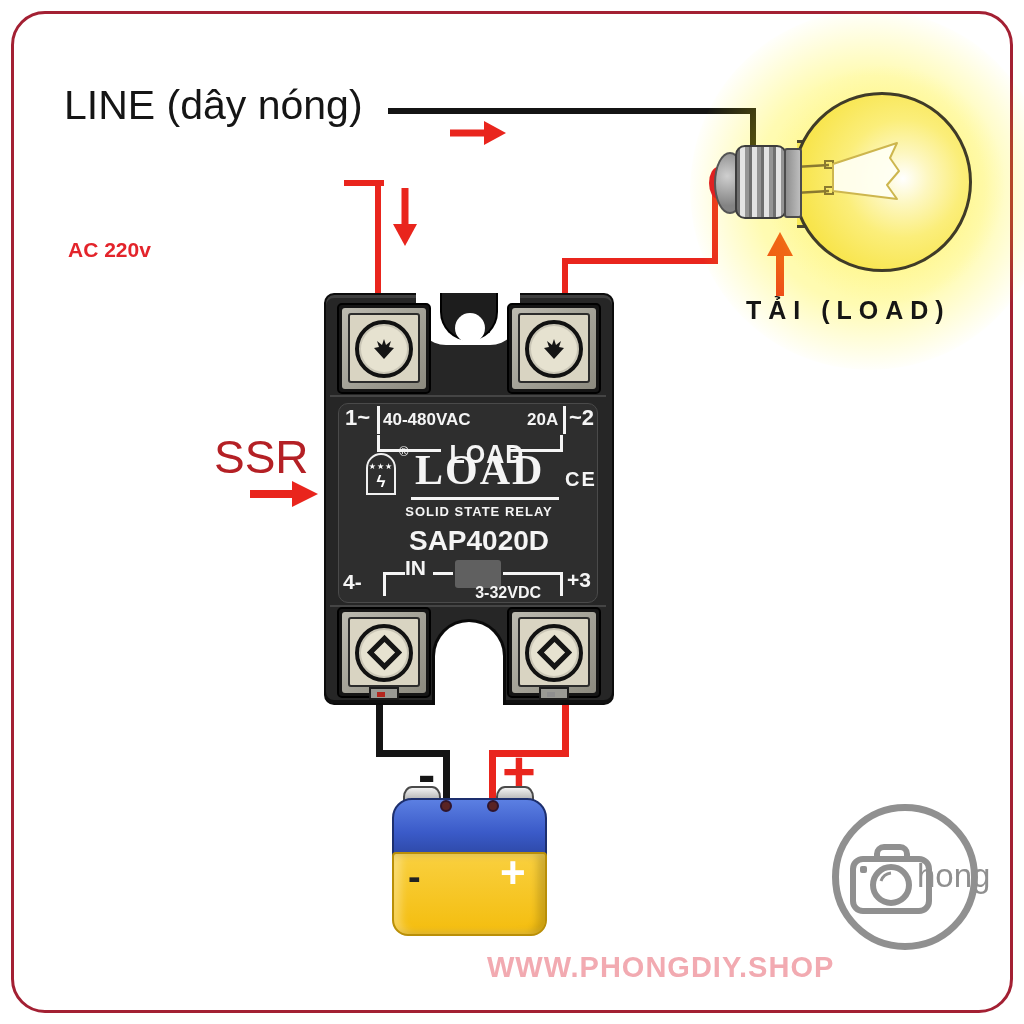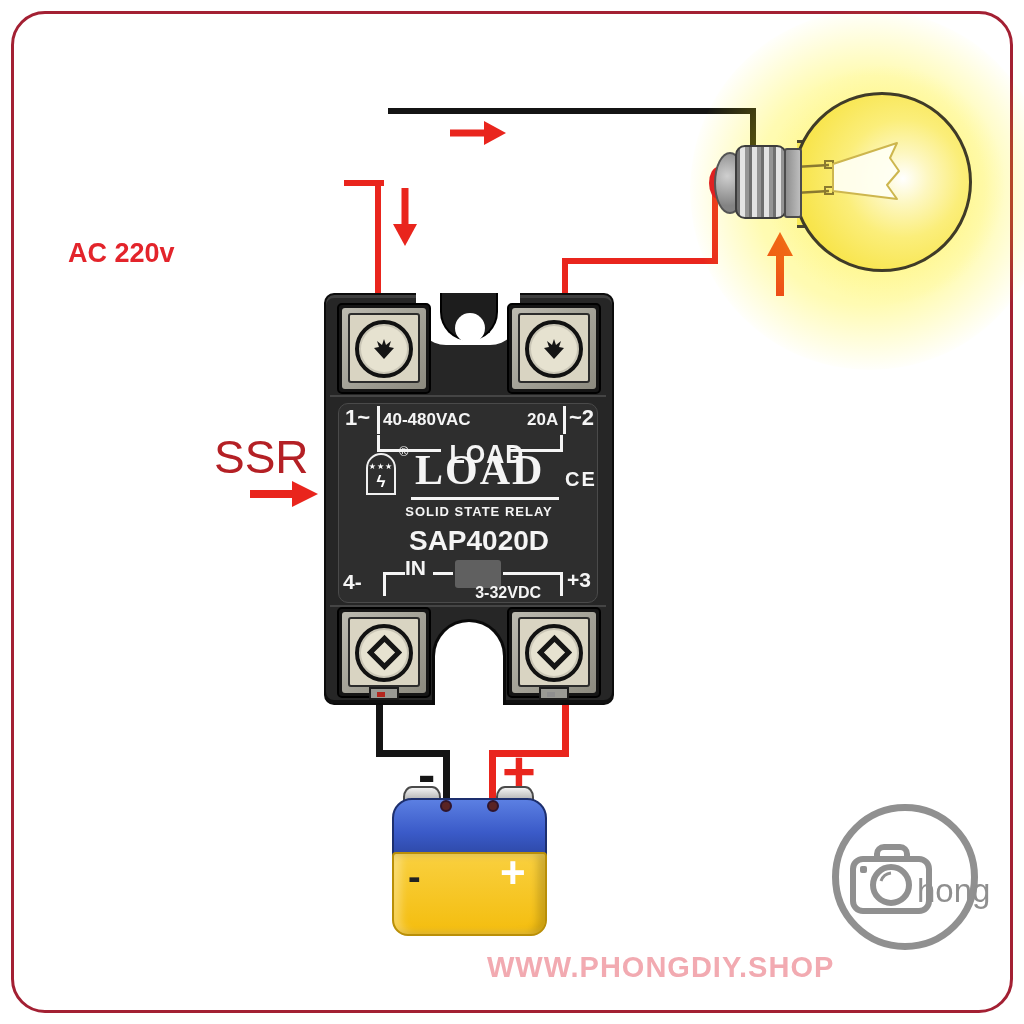--- a/index.html
+++ b/index.html
@@ -11,21 +11,21 @@
   .wire.black{background:#141414;}
 
   
   #frame{position:absolute;left:11px;top:11px;right:11px;bottom:11px;
          border:3px solid #a32033;border-radius:34px;}
 
   
   .lbl{position:absolute;color:#151515;white-space:nowrap;}
   #lbl-line{left:64px;top:82px;font-size:41px;}
   #lbl-n{left:64px;top:162px;font-size:41px;}
-  #lbl-ac{left:68px;top:238px;font-size:27px;font-weight:800;color:#e3242b;}
+  #lbl-ac{left:68px;top:238px;font-size:21px;font-weight:800;color:#e3242b;}
   #lbl-ssr{left:214px;top:430px;font-size:46px;color:#b42025;}
   #lbl-tai{left:746px;top:296px;font-size:25px;font-weight:900;letter-spacing:7px;}
 
   
   #relay{position:absolute;left:324px;top:293px;width:290px;height:412px;}
   #relay-body{position:absolute;left:0;top:0;width:100%;height:100%;background:#262626;
               border:2px solid #0c0c0c;border-radius:10px;box-sizing:border-box;
               box-shadow:inset 0 3px 0 #3f3f3f, inset 0 -3px 0 #101010;}
   .ridge{position:absolute;left:6px;width:276px;height:2px;background:#454545;}
   #top-cut{position:absolute;left:92px;top:0;width:104px;height:52px;background:#ffffff;
@@ -95,32 +95,33 @@
             background:linear-gradient(180deg,#f9d03f,#f4bd0e);
             border-radius:4px 4px 16px 16px;border:2px solid #b98f08;box-sizing:border-box;
             box-shadow:inset -7px 0 9px rgba(0,0,0,0.18), inset 7px 0 9px rgba(255,255,255,0.3);}
   .bat-term{position:absolute;width:38px;height:26px;background:linear-gradient(180deg,#f2f2f2 0%,#bdbdbd 45%,#8d8d8d 100%);
             border:2px solid #4a4a4a;border-radius:9px/11px;box-sizing:border-box;}
   .bat-hole{position:absolute;width:12px;height:12px;border-radius:50%;background:#5a2424;border:2px solid #30152c;box-sizing:border-box;}
 
   
   #plogo{position:absolute;left:832px;top:804px;width:146px;height:146px;border:7px solid #909090;
          border-radius:50%;box-sizing:border-box;}
-  #plogo-text{position:absolute;left:78px;top:46px;font-size:33px;color:#8f8f8f;font-weight:500;margin-top:15px;}
+  #plogo-text{position:absolute;left:78px;top:46px;font-size:33px;color:#8f8f8f;font-weight:500;}
 
   #watermark{position:absolute;left:487px;top:951px;font-size:29px;font-weight:800;color:#f2aab1;
              letter-spacing:1px;white-space:nowrap;}
 </style>
 </head>
 <body>
 
 <div id="canvas">
 
   <div id="frame"></div>
 
+  <div class="lbl" id="lbl-line">LINE (dây nóng)</div>
   <div class="lbl" id="lbl-ac">AC 220v</div>
   <div class="lbl" id="lbl-ssr">SSR</div>
 
   <div class="wire black" style="left:388px;top:108px;width:368px;height:6px;"></div>
   <div class="wire black" style="left:750px;top:108px;width:6px;height:48px;"></div>
   <div class="wire red" style="left:344px;top:180px;width:40px;height:6px;"></div>
   <div class="wire red" style="left:375px;top:180px;width:6px;height:125px;"></div>
   <div class="wire red" style="left:562px;top:258px;width:6px;height:45px;"></div>
   <div class="wire red" style="left:562px;top:258px;width:156px;height:6px;"></div>
   <div class="wire red" style="left:712px;top:184px;width:6px;height:80px;"></div>
@@ -158,20 +159,21 @@
     <line x1="0" y1="42" x2="34" y2="40" stroke="#8a7a30" stroke-width="2.5"></line>
     <line x1="0" y1="68" x2="34" y2="66" stroke="#8a7a30" stroke-width="2.5"></line>
     <rect x="30" y="36" width="8" height="7" fill="none" stroke="#8a7a30" stroke-width="2"></rect>
     <rect x="30" y="62" width="8" height="7" fill="none" stroke="#8a7a30" stroke-width="2"></rect>
     <path d="M38 39 L102 18 L95 33 L104 46 L92 60 L102 74 L38 66 Z" fill="rgba(255,255,243,0.92)" stroke="#cdb64e" stroke-width="2" stroke-linejoin="round"></path>
   </svg>
   <div id="bulb-contact"></div>
   <div id="bulb-tip"></div>
   <div id="bulb-threads"></div>
   <div id="bulb-collar"></div>
+  <div class="lbl" id="lbl-tai">TẢI (LOAD)</div>
 
   <div id="relay">
     <div id="relay-body"></div>
     <div class="ridge" style="top:102px;"></div>
     <div class="ridge" style="top:312px;"></div>
     <div id="top-cut"></div>
     <div id="top-tab"></div>
     <div id="mount-hole"></div>
     <div id="bottom-arch"></div>
 

